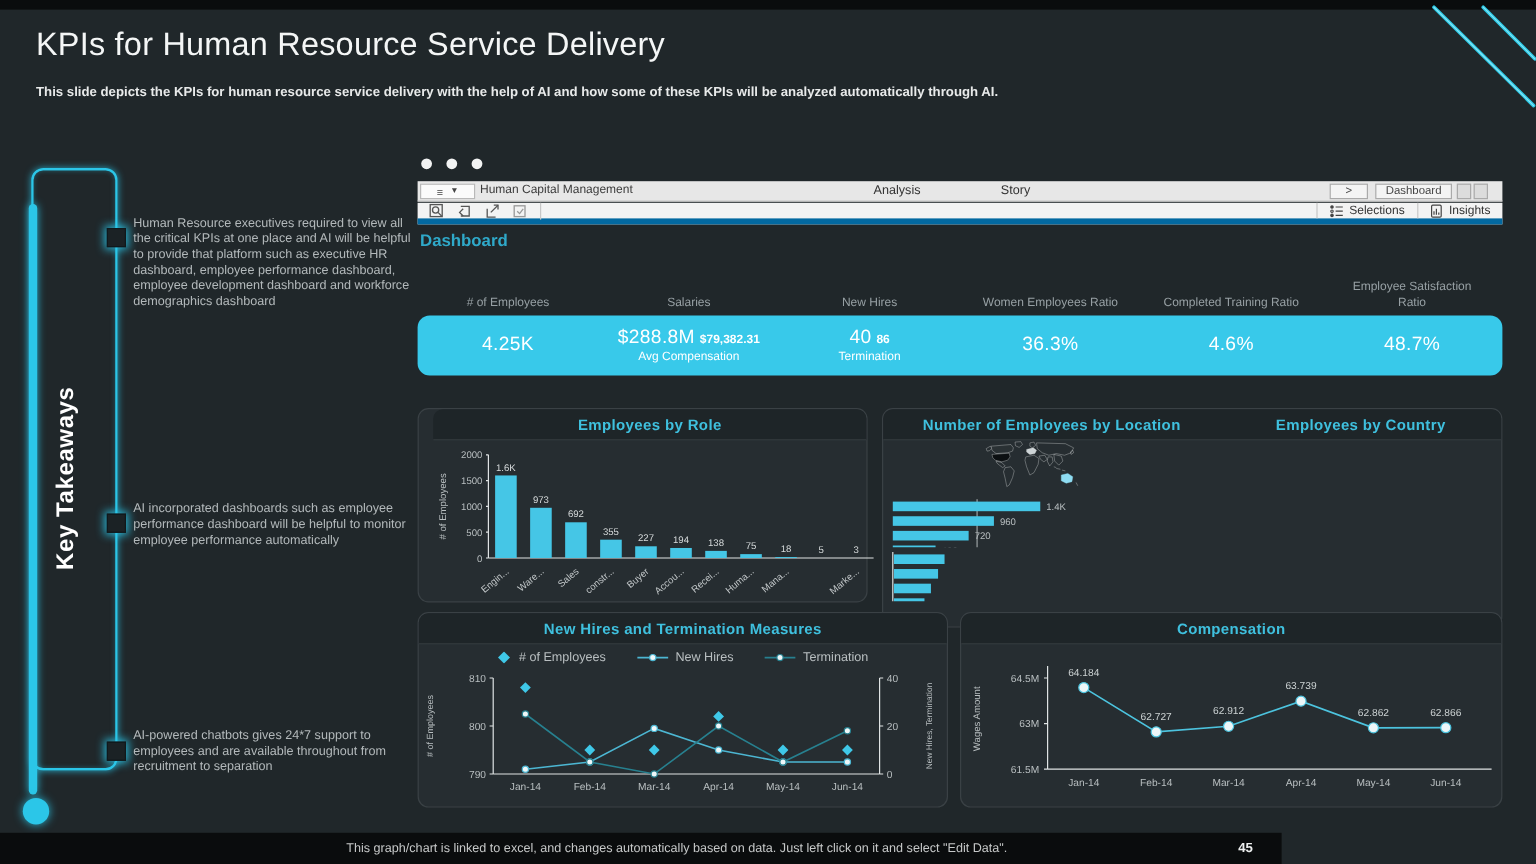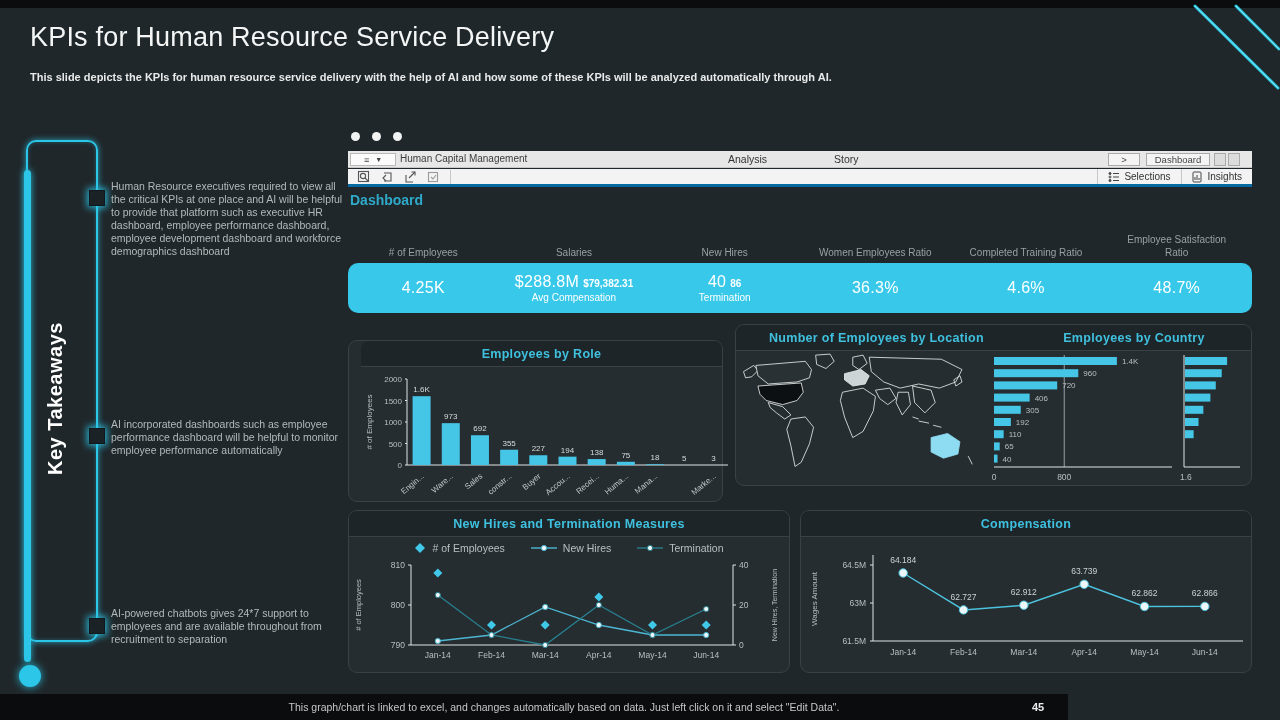--- a/index.html
+++ b/index.html
@@ -27,42 +27,42 @@
   .menubar .hamb { position:absolute; left:2px; top:2px; width:46px; height:13px; background:#fbfbfb; border:1px solid #b9b9b9; display:flex; align-items:center; justify-content:center; gap:6px; font-size:9px; color:#444; }
   .menubar .app-title { position:absolute; left:52px; top:2px; font-size:10px; color:#3c3c3c; }
   .menubar .tab-analysis { position:absolute; left:380px; top:2px; font-size:10.5px; color:#333; }
   .menubar .tab-story { position:absolute; left:486px; top:2px; font-size:10.5px; color:#333; }
   .menubar .btn { position:absolute; top:2px; height:13px; background:#f4f4f4; border:1px solid #aaa; font-size:9.5px; color:#444; text-align:center; line-height:12px; }
   .menubar .nav-btn { left:760px; width:32px; }
   .menubar .dash-btn { left:798px; width:64px; }
   .menubar .sq1 { left:866px; width:12px; background:#dcdcdc; }
   .menubar .sq2 { left:880px; width:12px; background:#dcdcdc; }
 
-  .toolbar { position:absolute; left:348px; top:169px; width:904px; height:18px; background:#f3f3f3; border-bottom:3px solid #0369a1; display:flex; align-items:center; }
+  .toolbar { position:absolute; left:348px; top:169px; width:904px; height:18px; background:#f3f3f3; border-bottom:5px solid #0369a1; display:flex; align-items:center; }
   .toolbar .ticon { width:14px; height:14px; margin-left:9px; }
   .toolbar .tsep { width:1px; height:14px; background:#c7c7c7; margin-left:10px; }
   .toolbar .right { margin-left:auto; display:flex; align-items:center; height:100%; }
   .toolbar .ritem { display:flex; align-items:center; gap:4px; font-size:10px; color:#333; padding:0 10px; border-left:1px solid #c7c7c7; height:100%; }
 
   .dash-title { position:absolute; left:350px; top:192px; color:#2fa9c9; font-size:14px; font-weight:700; }
 
   .kpi-labels { position:absolute; left:348px; top:233px; width:904px; display:flex; }
   .kpi-labels .cell { flex:1; text-align:center; color:#97a0a4; font-size:10px; line-height:12.5px; padding:0 18px; display:flex; align-items:flex-end; justify-content:center; height:26px; }
   .kpi-strip { position:absolute; left:348px; top:263px; width:904px; height:50px; background:var(--kpi,#38c9ea); border-radius:10px; display:flex; }
   .kpi-strip .cell { flex:1; display:flex; flex-direction:column; align-items:center; justify-content:center; color:#fff; }
   .kpi-main { font-size:16px; font-weight:400; letter-spacing:.3px; }
   .kpi-side { font-size:10px; font-weight:700; margin-left:4px; }
   .kpi-sub { font-size:10px; font-weight:400; margin-top:1px; }
   .kpi-row { display:flex; align-items:baseline; }
 
   .panel { position:absolute; background:#262d31; border:1px solid #3a4145; border-radius:9px; }
   .panel .ptitle { height:26px; background:#1e2528; border-bottom:1px solid #3a4145; border-radius:8px 8px 0 0; display:flex; align-items:center; justify-content:center; color:#3fc0de; font-size:12.5px; font-weight:700; letter-spacing:.3px; }
   .panel-geo .ptitle span { flex:1; text-align:center; }
 
-  .geo-body { display:flex; align-items:stretch; height:134px; }
+  .geo-body { display:flex; align-items:stretch; height:134px;flex-direction:column; }
 
   .legend { display:flex; align-items:center; justify-content:center; gap:26px; height:22px; }
   .legend .litem { display:flex; align-items:center; gap:6px; color:#b9bfc1; font-size:10.5px; }
 
   .footerbar { position:absolute; left:0; top:694px; width:1068px; height:26px; background:#0a0c0d; display:flex; align-items:center; }
   .footer-text { flex:1; text-align:center; color:#c6c8c8; font-size:10.5px; padding-left:120px; }
   .page-num { width:60px; text-align:center; color:#eceeee; font-size:11px; font-weight:700; }
 
   svg text { font-family:"Liberation Sans", sans-serif; }
 </style>
@@ -253,21 +253,21 @@
         <text x="267.8636363636364" y="110" text-anchor="end" font-size="8" fill="#c2c7c9" transform="rotate(-40 267.8636363636364 110)">Huma...</text>
         <rect x="285.04545454545456" y="97.226" width="18" height="0.7739999999999999" fill="#45c6e6"></rect>
         <text x="294.04545454545456" y="93.226" text-anchor="middle" font-size="8" fill="#d6dadb">18</text>
         <text x="297.04545454545456" y="110" text-anchor="end" font-size="8" fill="#c2c7c9" transform="rotate(-40 297.04545454545456 110)">Mana...</text>
         <text x="323.2272727272727" y="93.785" text-anchor="middle" font-size="8" fill="#d6dadb">5</text>
         <text x="352.4090909090909" y="93.871" text-anchor="middle" font-size="8" fill="#d6dadb">3</text>
         <text x="355.4090909090909" y="110" text-anchor="end" font-size="8" fill="#c2c7c9" transform="rotate(-40 355.4090909090909 110)">Marke...</text>
       </svg>
   </div>
 
-  <div class="panel panel-geo" style="left:735px; top:324px; width:517px; height:162px;">
+  <div class="panel panel-geo" style="left:735px; top:340px; width:517px; height:183px;">
     <div class="ptitle">
       <span style="flex:1.2">Number of Employees by Location</span>
       <span>Employees by Country</span>
     </div>
     <div class="geo-body">
       <svg id="chart-map" width="250" height="134" viewBox="0 0 240 130">
           <path fill="none" stroke="#e8ecec" stroke-width="0.8" stroke-linejoin="round" d="M6,20 L16,14 L20,19 L14,25 L8,26 Z"></path>
           <path fill="#2a3134" stroke="#e8ecec" stroke-width="0.8" stroke-linejoin="round" d="M18,14 L66,10 L72,18 L70,26 L58,30 L30,32 L20,24 Z"></path>
           <path fill="none" stroke="#e8ecec" stroke-width="0.8" stroke-linejoin="round" d="M76,4 L90,3 L94,10 L86,17 L77,13 Z"></path>
           <path fill="#0c1012" stroke="#e8ecec" stroke-width="0.8" stroke-linejoin="round" d="M20,34 L62,31 L64,40 L58,48 L44,52 L28,48 L22,42 Z"></path>

